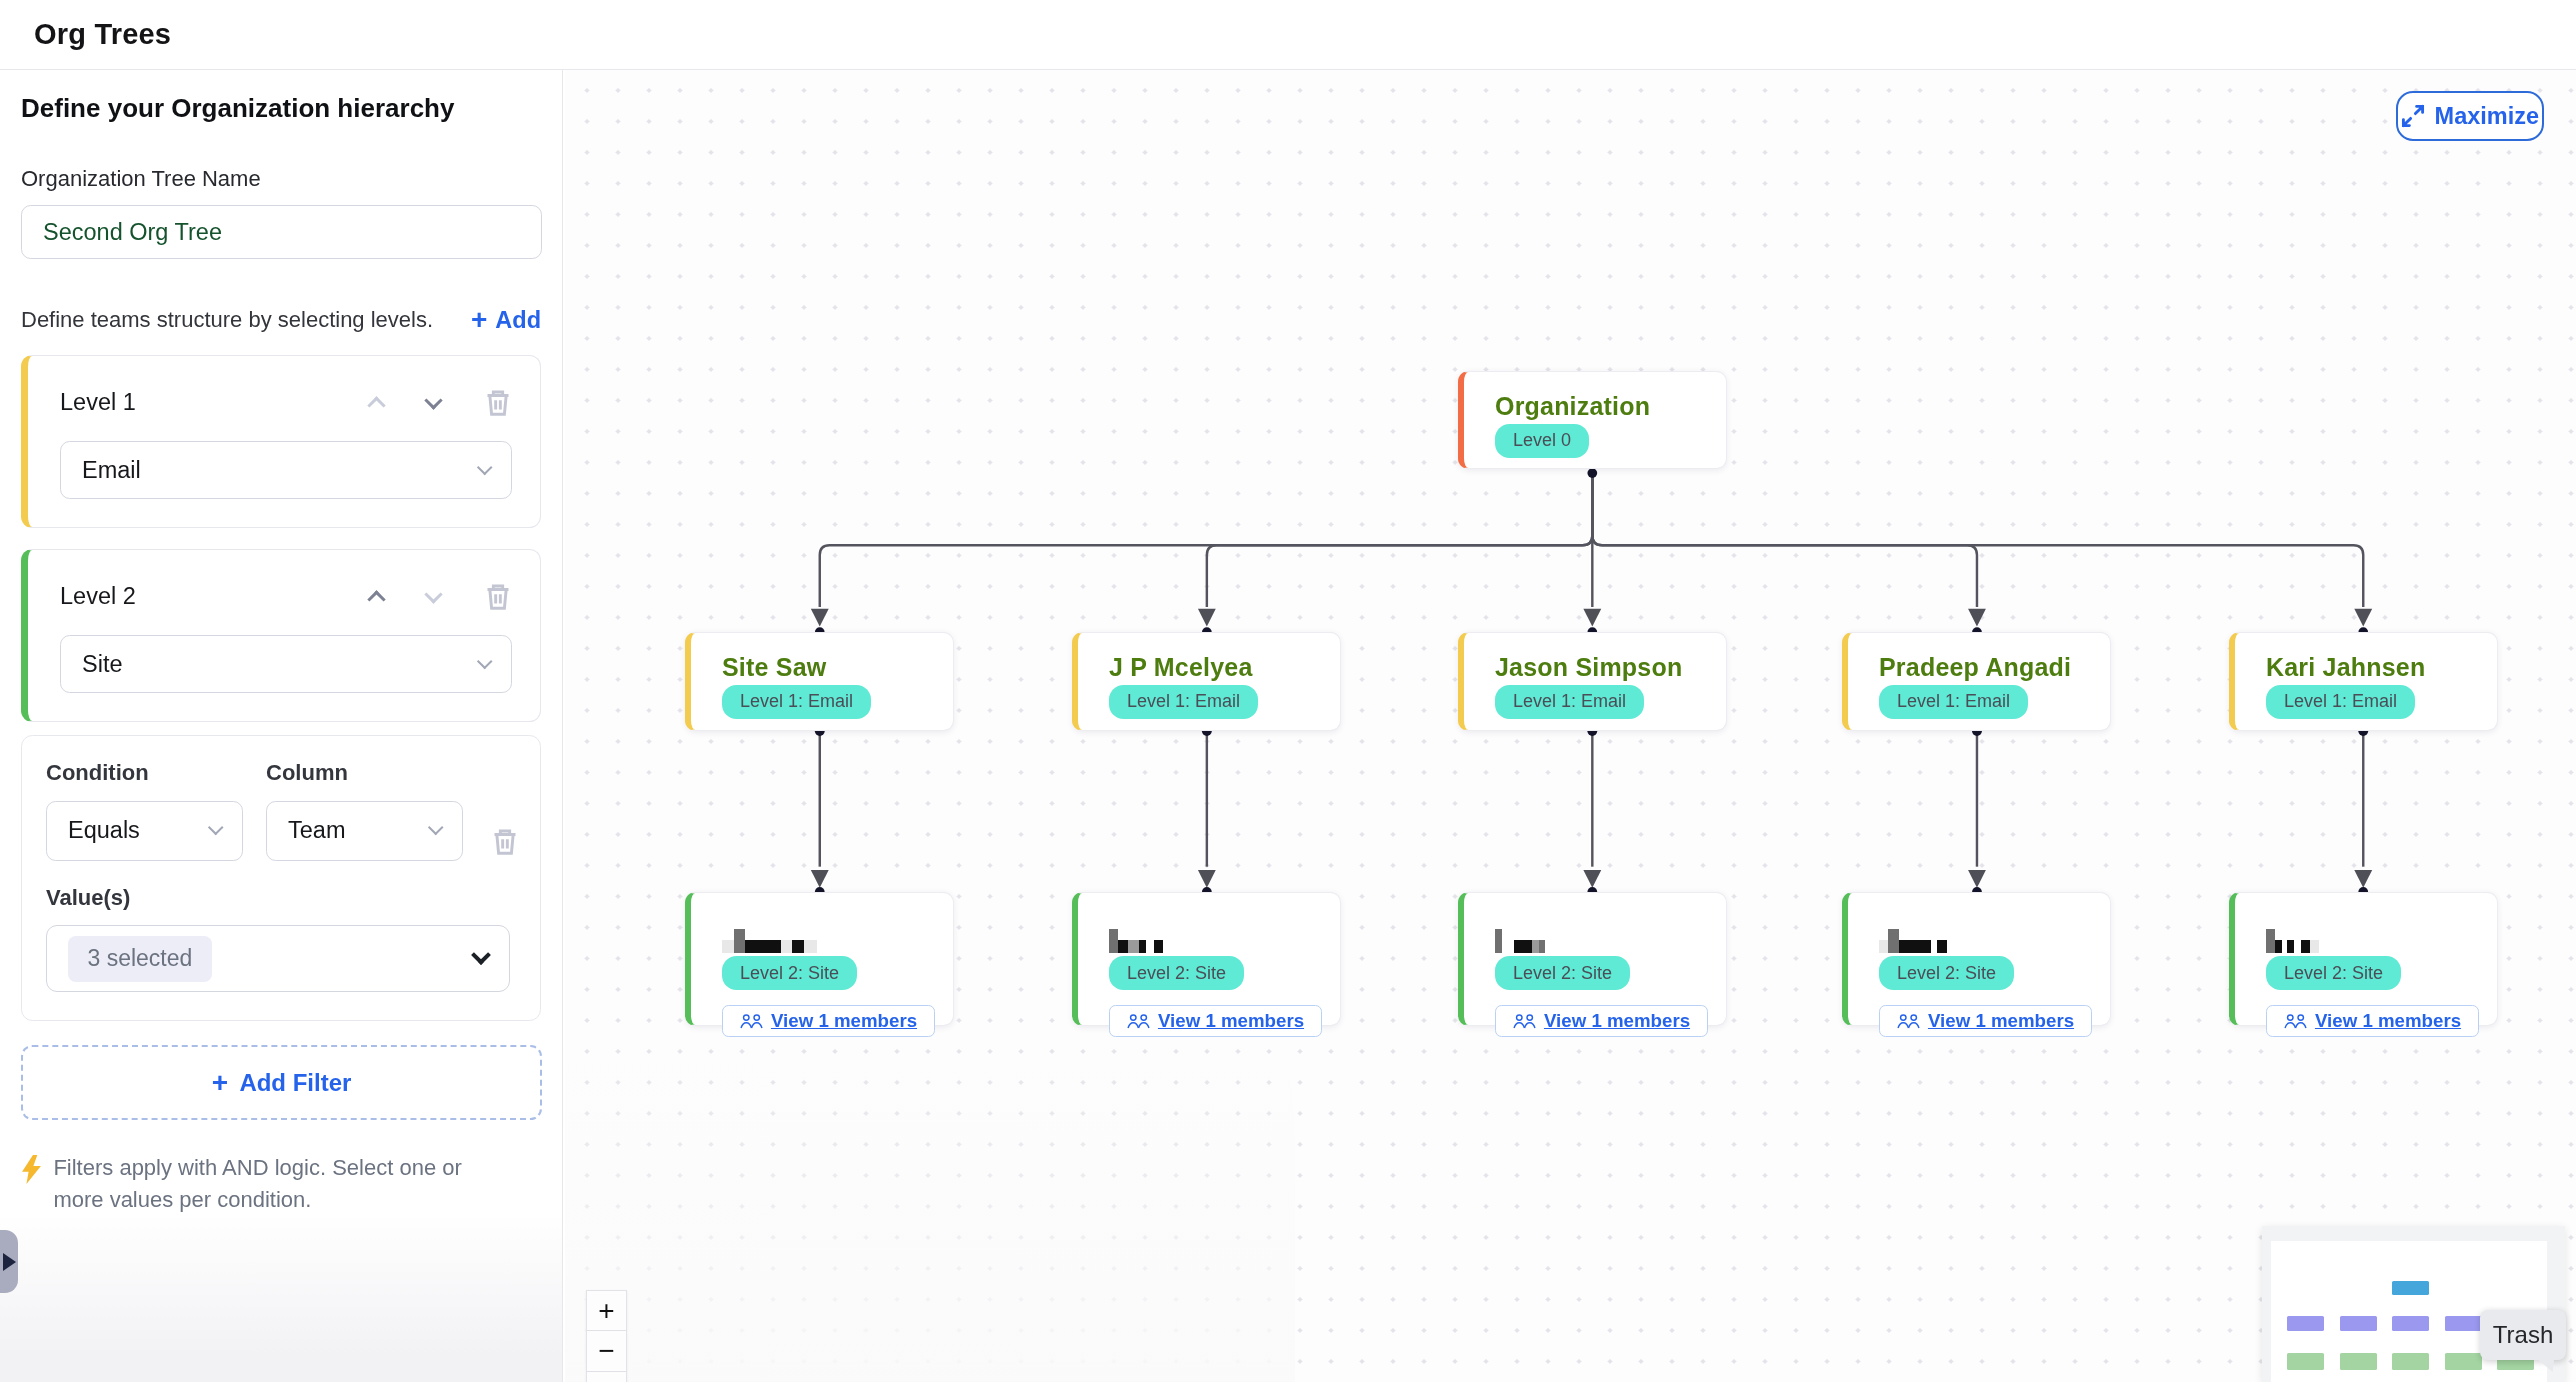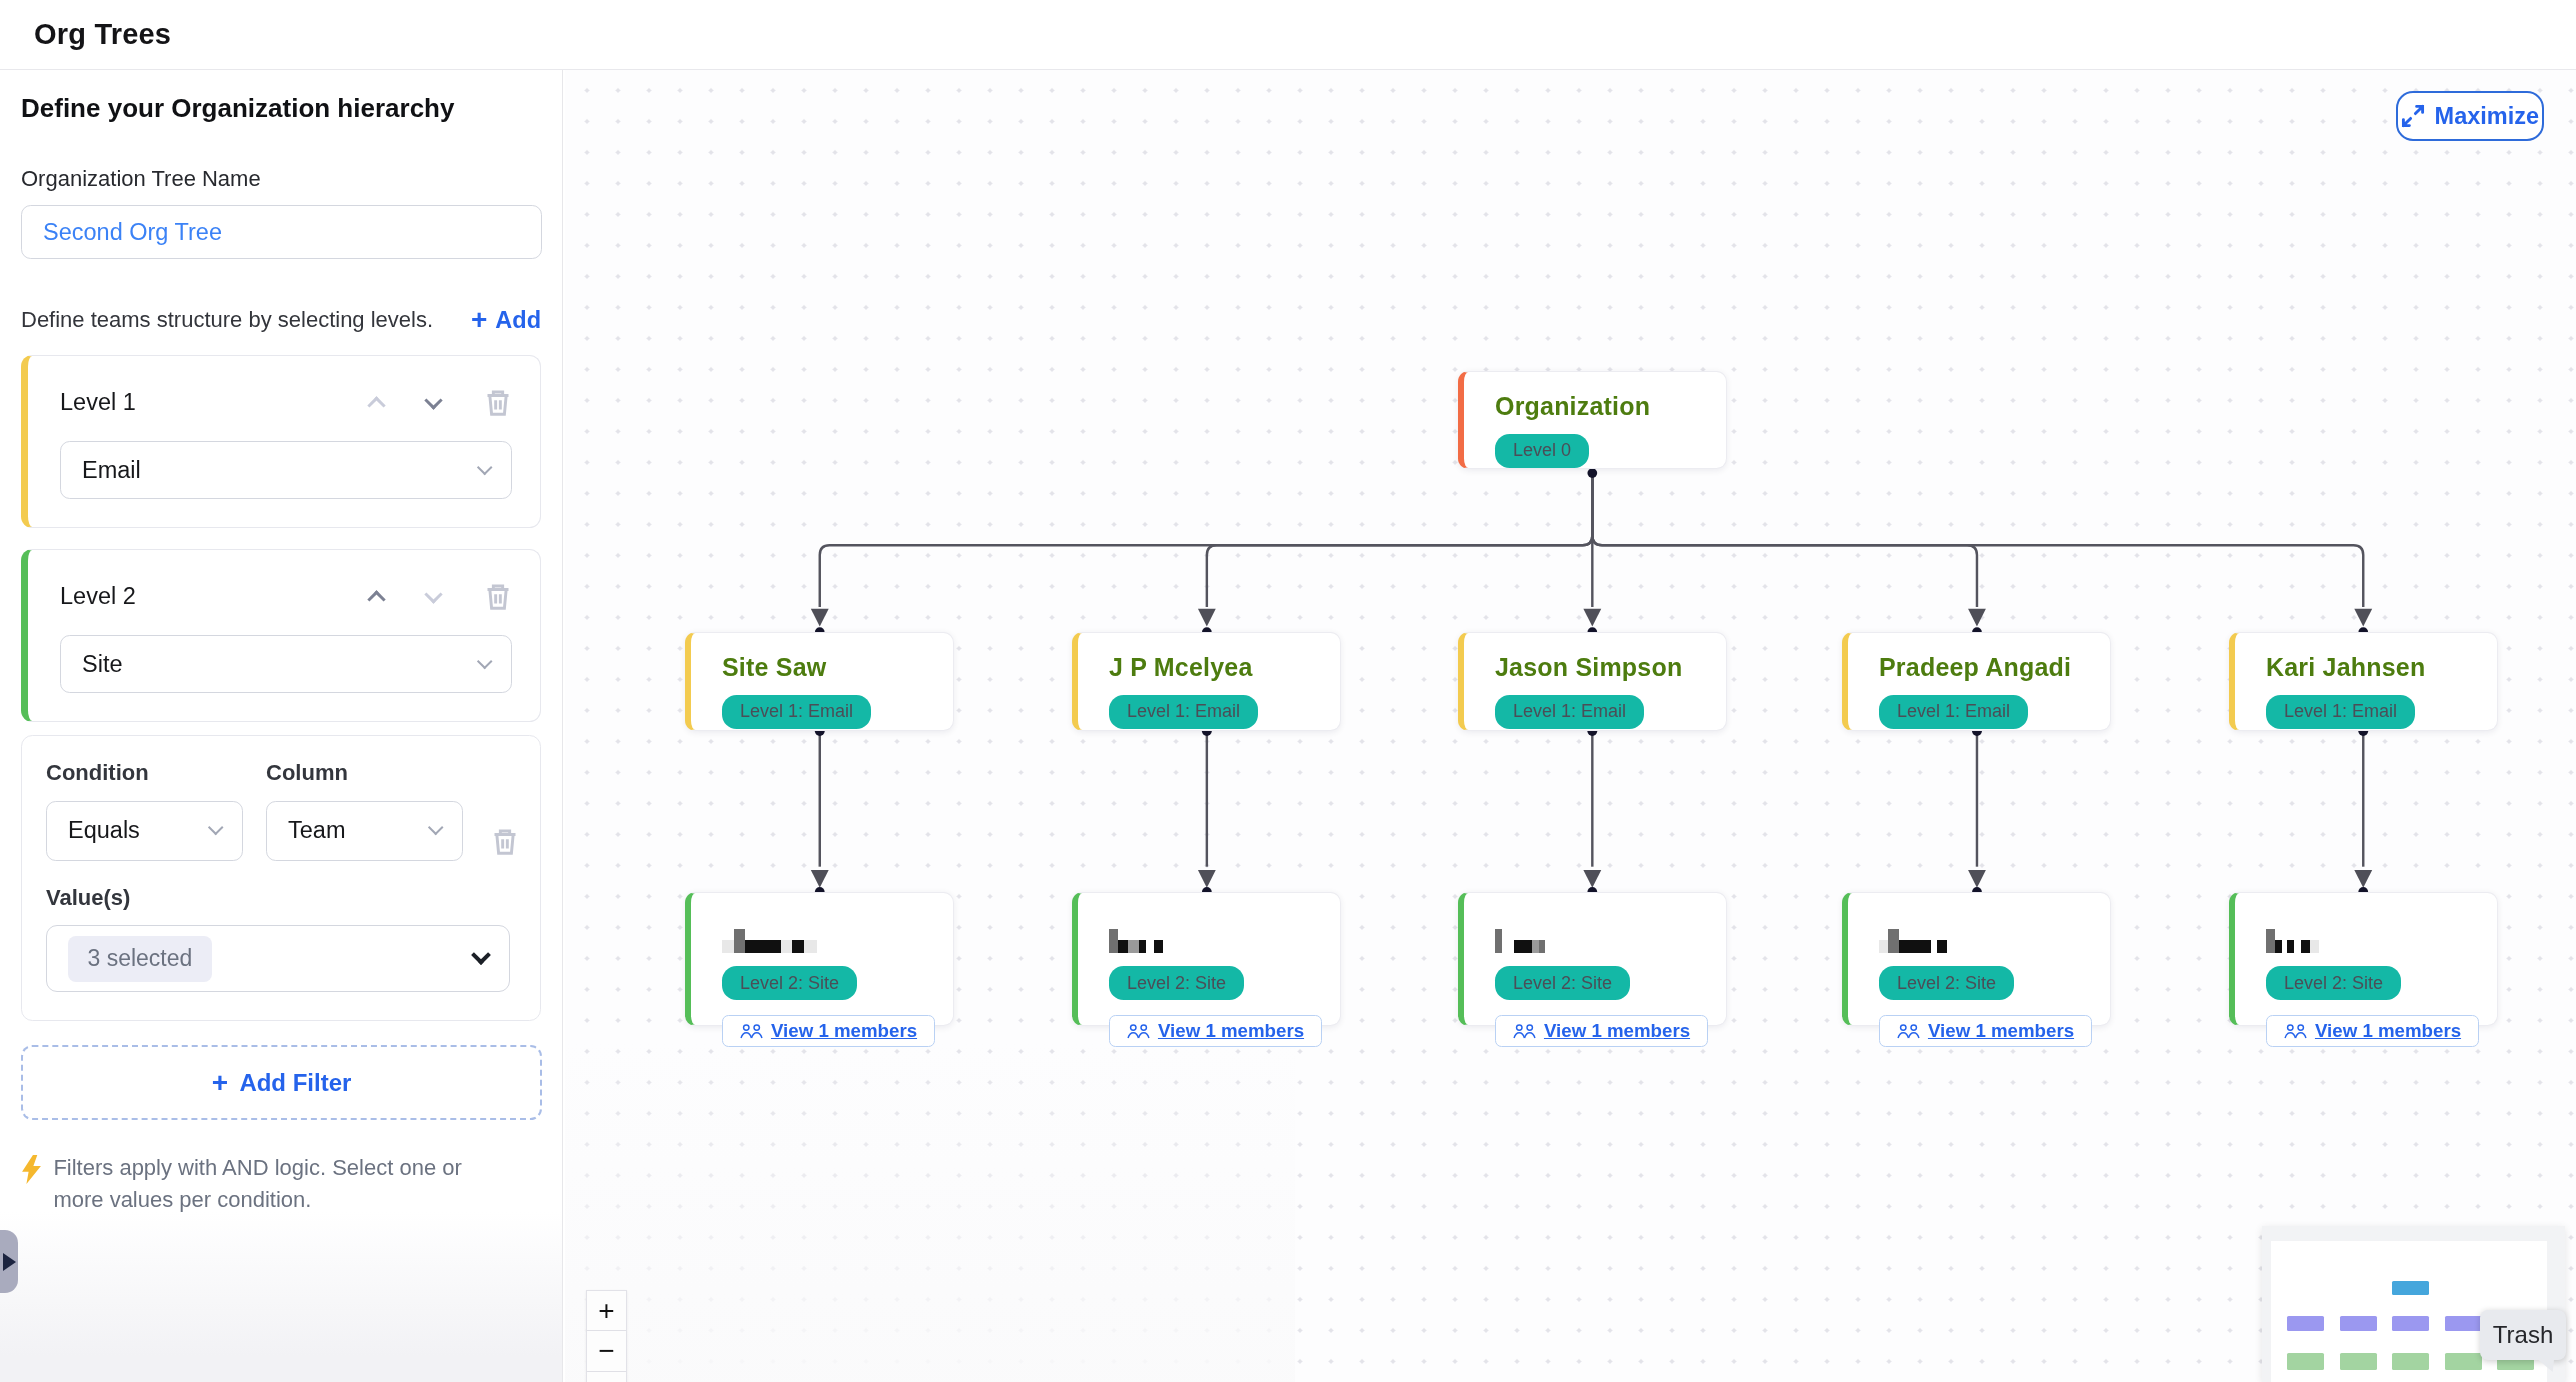--- a/index.html
+++ b/index.html
@@ -21,21 +21,21 @@
   .toggle-row { display:flex; justify-content:flex-end; margin-top:24px; }
   .seg { display:inline-flex; align-items:center; background:#fff; border:1.6px solid #d9dce4;
     border-radius:811px; padding:3.2px; }
   .seg .opt { font-size:20px; font-weight:bold; padding:6.5px 21px; border-radius:811px; color:#4b5563; cursor:pointer; }
   .seg .opt.active { background:#2e6bda; color:#fff; }
 
   .panel h2 { margin-top:23px; font-size:26px; font-weight:bold; color:#101114; }
 
   .field-label { margin-top:42px; font-size:22px; color:#27292e; }
   .text-input { margin-top:13px; width:521px; height:54px; border:1.6px solid #d4d7df; border-radius:9.7px;
-    font-size:23.5px; color:#3b82f6; padding:0 21px; background:#fff; font-family:inherit; }
+    font-size:23.5px; color:#14532d; padding:0 21px; background:#fff; font-family:inherit; }
 
   .levels-head { margin-top:47px; display:flex; align-items:center; justify-content:space-between; }
   .levels-head .desc { font-size:22px; color:#33353b; }
   .link-btn { display:inline-flex; align-items:center; gap:8px; color:#2563eb; font-size:23.5px;
     font-weight:bold; cursor:pointer; }
   .plus { font-size:28px; font-weight:bold; line-height:1; }
 
   .level-card { position:relative; margin-top:21px; border:1.6px solid #e7e8ee; border-radius:11.4px;
     background:#fff; padding:31px 28px 28px 32px; border-left:7.3px solid #f3cb4f; }
   .level-card .row1 { display:flex; align-items:center; }
@@ -87,21 +87,21 @@
   .maximize { position:absolute; left:2396px; top:91px; width:148px; height:50px; background:#fff;
     border:2px solid #2e6bda; border-radius:17px; display:flex; align-items:center; justify-content:center;
     gap:9.7px; color:#2563eb; font-size:23.5px; font-weight:bold; cursor:pointer; z-index:25; }
 
   svg.edges { position:absolute; left:0; top:0; width:2576px; height:1382px; z-index:5; pointer-events:none; }
 
   .node { position:absolute; background:#fff; border:1.2px solid #ececf1; border-left-width:6.5px;
     border-left-style:solid; border-radius:10.6px; box-shadow:0 1.6px 6.5px rgba(20,20,50,.07); z-index:10;
     padding:19.5px 19.5px 19.5px 31px; }
   .node .title { font-size:25px; font-weight:bold; color:#4d7c0f; letter-spacing:0.2px; }
-  .badge { display:inline-block; margin-top:13px; background:#14b8a6; border-radius:14.6px;
+  .badge { display:inline-block; margin-top:3px; background:#5eead4; border-radius:14.6px;
     padding:6.5px 18px; font-size:18px; color:#4b4e57; }
   .redact { display:flex; align-items:flex-end; gap:0; height:39px; margin-top:1.6px; }
   .redact span { display:inline-block; }
   .members-btn { margin-top:14.6px; width:213px; height:32px; border:1.6px solid #b9d1f4; border-radius:6.5px;
     background:#fff; display:flex; align-items:center; justify-content:center; gap:8px; cursor:pointer; }
   .members-btn .lbl { font-size:18.7px; font-weight:bold; color:#2563eb; text-decoration:underline; }
 
   .zoombar { position:absolute; left:586px; top:1290px; width:41px; z-index:22; }
   .zoombar .zb { width:41px; height:41px; background:#fdfdfd; border:1.2px solid #e2e2e8;
     display:flex; align-items:center; justify-content:center; font-size:28px; color:#111;

